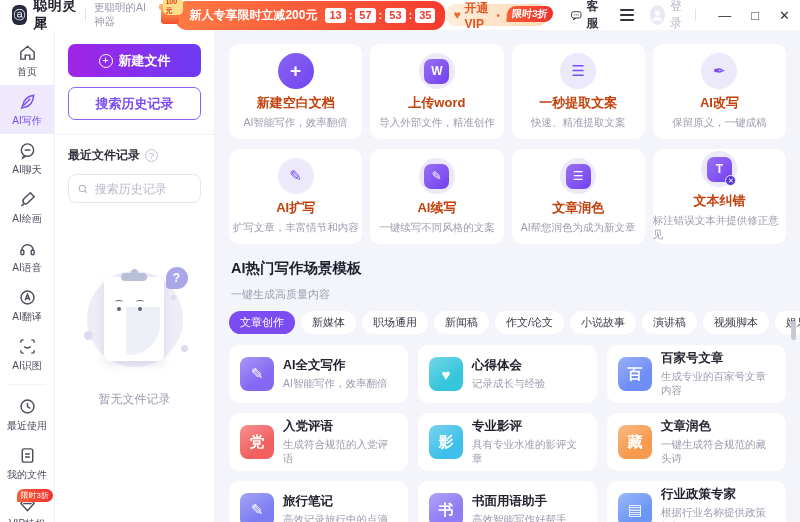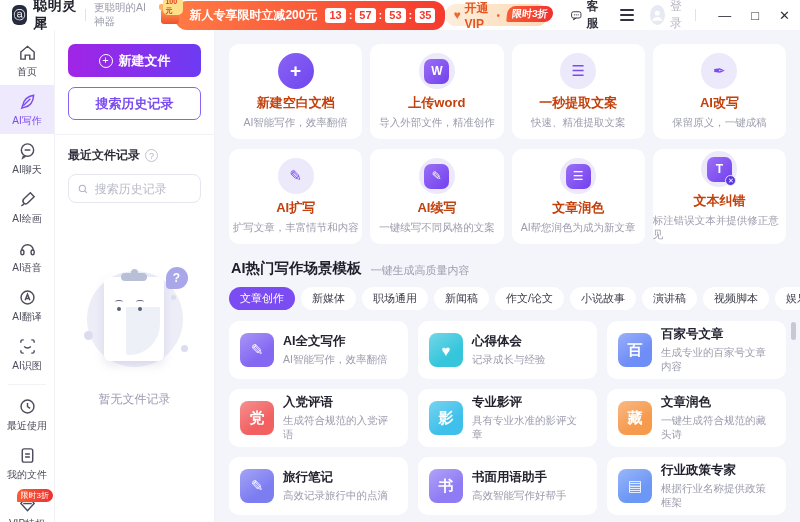--- a/index.html
+++ b/index.html
@@ -80,21 +80,21 @@
   .fgrid { display:grid; grid-template-columns:repeat(4,1fr); gap:10px 8px; }
   .fcard { background:#fff; border-radius:10px; height:95px; display:flex; flex-direction:column; align-items:center; justify-content:center; cursor:pointer; }
   .fico { width:36px; height:36px; border-radius:50%; display:flex; align-items:center; justify-content:center; margin-bottom:5px; position:relative; }
   .fico.light { background:#ece9fa; color:#7b4cf2; font-size:15px; }
   .fico.solid { background:linear-gradient(135deg,#8a63f5,#6f46ee); color:#fff; font-size:19px; font-weight:bold; }
   .fico .inner { width:25px; height:25px; border-radius:7px; background:linear-gradient(135deg,#9b6ff5,#7240ee); color:#fff; display:flex; align-items:center; justify-content:center; font-size:12px; font-weight:bold; }
   .fico .mini { position:absolute; right:1px; bottom:1px; width:11px; height:11px; border-radius:50%; background:#5b38d8; color:#fff; font-size:7px; display:flex; align-items:center; justify-content:center; border:1.5px solid #ece9fa; }
   .ftitle { font-size:13px; font-weight:bold; color:#c2410c; }
   .fdesc { margin-top:4px; font-size:10.5px; color:#9c9cae; }
 
-  .sect { display:flex; align-items:flex-end; gap:9px; margin:15px 2px 9px; }
+  .sect { display:flex; align-items:flex-start; gap:9px; margin:15px 2px 9px;flex-direction:column; }
   .sect-title { font-size:14.5px; font-weight:bold; color:#1e1e2a; }
   .sect-sub { font-size:11px; color:#9c9cae; }
 
   .tabs { display:flex; gap:6px; }
   .tab { background:#fff; border-radius:13px; padding:4px 11px; font-size:11px; color:#3c3c4a; cursor:pointer; white-space:nowrap; }
   .tab.active { background:#7b4cf2; color:#fff; }
 
   .tgrid { display:grid; grid-template-columns:repeat(3,1fr); gap:10px; margin-top:11px; }
   .tcard { background:#fff; border-radius:10px; height:58px; display:flex; align-items:center; padding:0 11px; gap:9px; cursor:pointer; }
   .tico { width:34px; height:34px; border-radius:8px; color:#fff; font-size:15px; font-weight:bold; display:flex; align-items:center; justify-content:center; background-image:linear-gradient(145deg,rgba(255,255,255,.30),rgba(255,255,255,0) 65%); flex-shrink:0; }

